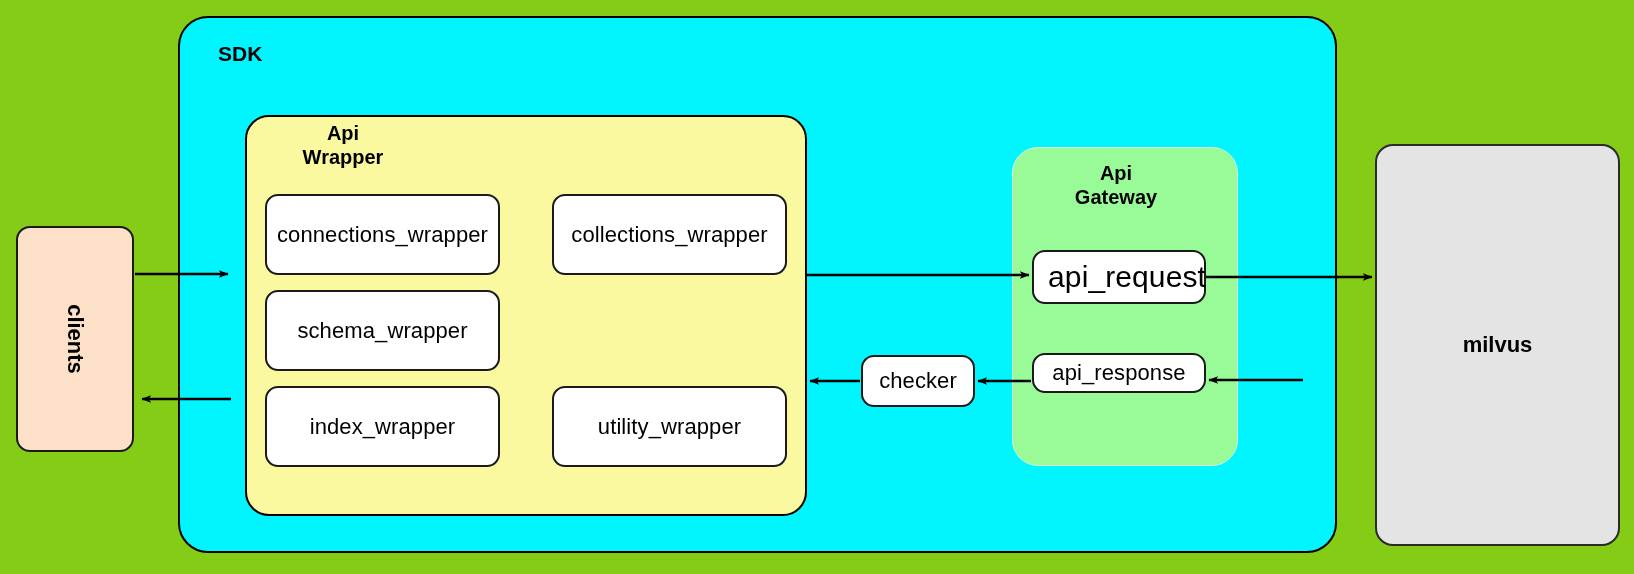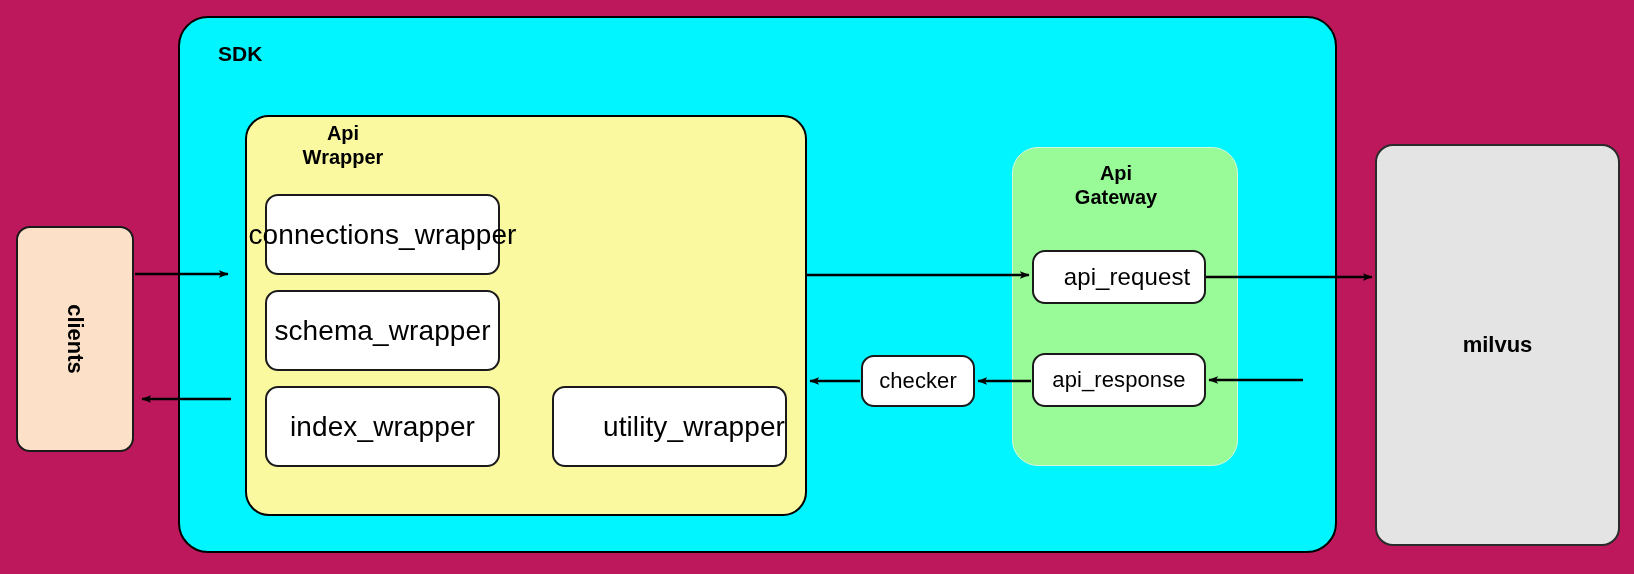--- a/index.html
+++ b/index.html
@@ -1,17 +1,17 @@
 <!DOCTYPE html>
 <html><head>
 <meta charset="utf-8">
 <style>
   html,body{margin:0;padding:0;background:#ffffff;}
   body{width:1634px;height:574px;font-family:"Liberation Sans",sans-serif;}
-  #canvas{position:relative;width:1634px;height:574px;overflow:hidden;background:#be185d;}
+  #canvas{position:relative;width:1634px;height:574px;overflow:hidden;background:#84cc16;}
 
   .box{position:absolute;box-sizing:border-box;}
 
   
   #sdk-container{
     left:178px;top:16px;width:1159px;height:537px;
     background:#00f5ff;border:2px solid #000;border-radius:30px;
   }
   #api-wrapper-container{
     left:245px;top:115px;width:562px;height:401px;
@@ -29,32 +29,32 @@
   }
   #sdk-title{left:218px;top:42px;font-size:21px;text-align:left;}
   #api-wrapper-title{left:258px;top:115px;width:170px;font-size:20px;text-align:center;padding-top:7px;}
   #api-gateway-title{left:1016px;top:162px;width:200px;font-size:20px;}
 
   
   .node{
     position:absolute;box-sizing:border-box;background:#ffffff;
     border:2px solid #1a1a1a;border-radius:13px;
     display:flex;align-items:center;justify-content:center;
-    font-size:28px;color:#000;letter-spacing:.1px;
+    font-size:22px;color:#000;letter-spacing:.1px;
   }
 
   #node-connections-wrapper{left:265px;top:194px;width:235px;height:81px;}
   #node-collections-wrapper{left:552px;top:194px;width:235px;height:81px;}
   #node-schema-wrapper    {left:265px;top:290px;width:235px;height:81px;}
   #node-partition-wrapper {left:552px;top:290px;width:235px;height:81px;}
   #node-index-wrapper     {left:265px;top:386px;width:235px;height:81px;justify-content:center;}
-  #node-utility-wrapper   {left:552px;top:386px;width:235px;height:81px;justify-content:flex-end;}
+  #node-utility-wrapper   {left:552px;top:386px;width:235px;height:81px;}
 
-  #node-api-request {left:1032px;top:250px;width:174px;height:54px;font-size:24px;padding-left:16px;}
-  #node-api-response{left:1032px;top:353px;width:174px;height:54px;font-size:22px;}
+  #node-api-request {left:1032px;top:250px;width:174px;height:54px;font-size:30px;padding-left:16px;}
+  #node-api-response{left:1032px;top:353px;width:174px;height:40px;font-size:22px;}
   #node-checker     {left:861px;top:355px;width:114px;height:52px;font-size:22px;border-radius:13px;}
 
   
   #node-clients{
     position:absolute;left:16px;top:226px;width:118px;height:226px;
     box-sizing:border-box;background:#fce0c8;border:2px solid #1a1a1a;
     border-radius:14px;display:flex;align-items:center;justify-content:center;
   }
   #clients-label{
     transform:rotate(90deg);white-space:nowrap;
@@ -77,20 +77,23 @@
 
   <div class="box" id="sdk-container"></div>
   <div class="container-title" id="sdk-title">SDK</div>
 
   <div class="box" id="api-wrapper-container"></div>
   <div class="container-title" id="api-wrapper-title">Api
 Wrapper</div>
 
   <div class="node" id="node-connections-wrapper">
     <span>connections_wrapper</span>
+  </div>
+  <div class="node" id="node-collections-wrapper">
+    <span>collections_wrapper</span>
   </div>
   <div class="node" id="node-schema-wrapper">
     <span>schema_wrapper</span>
   </div>
   <div class="node" id="node-index-wrapper">
     <span>index_wrapper</span>
   </div>
   <div class="node" id="node-utility-wrapper">
     <span>utility_wrapper</span>
   </div>

